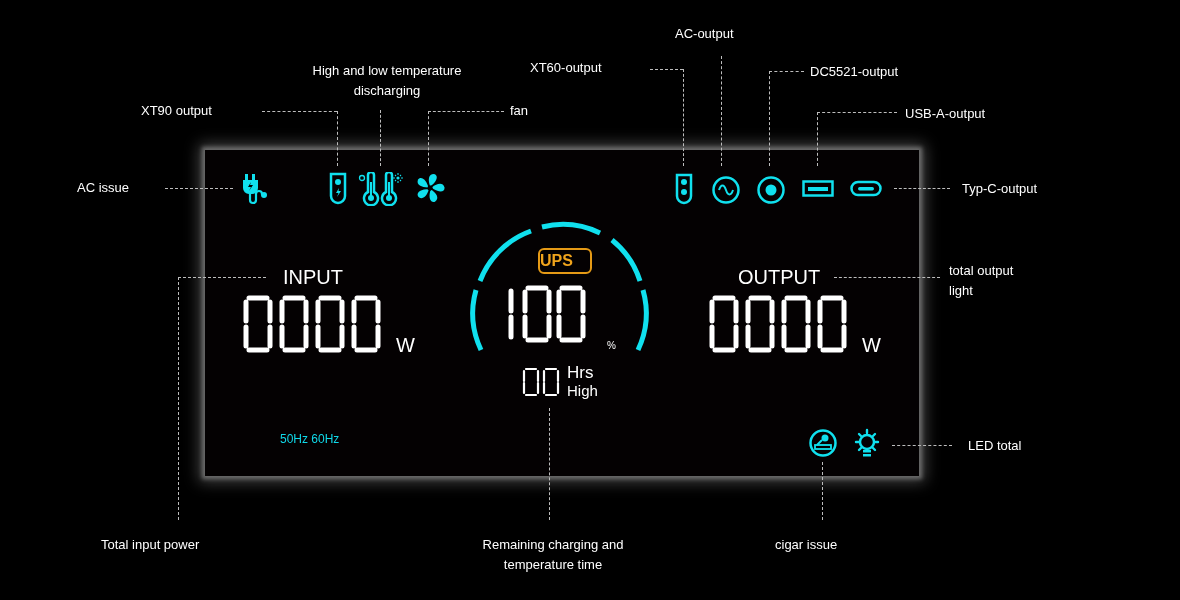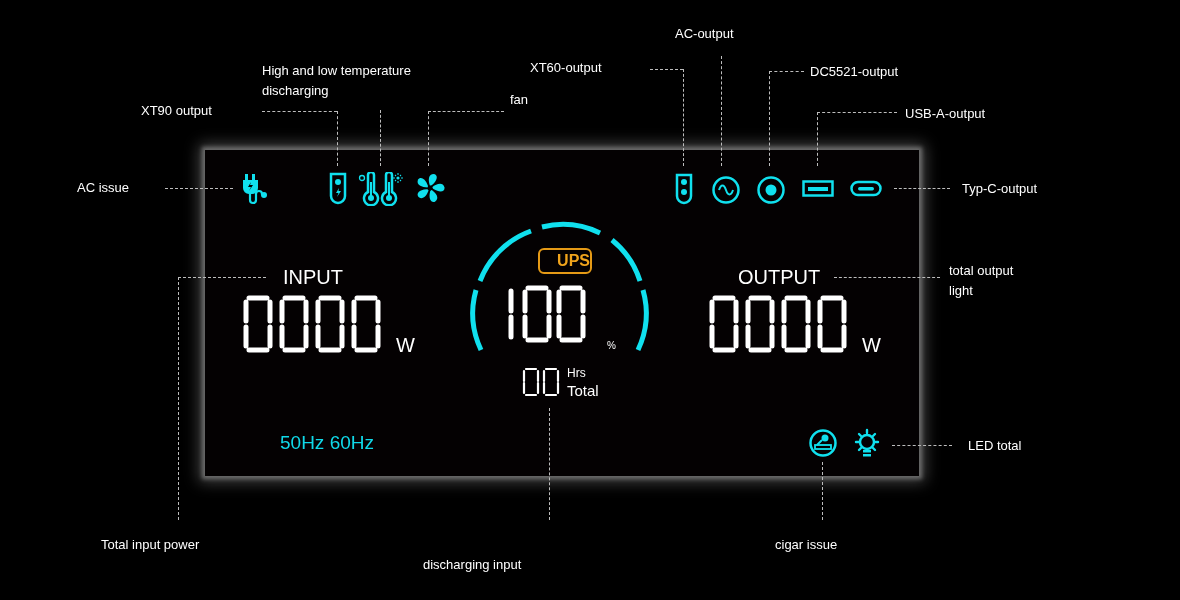--- a/index.html
+++ b/index.html
@@ -1,51 +1,51 @@
 <!DOCTYPE html>
 <html><head>
 <meta charset="utf-8">
 <style>
   html,body{margin:0;padding:0;background:#000;}
   body{width:1180px;height:600px;position:relative;overflow:hidden;font-family:"Liberation Sans",sans-serif;color:#fff;}
   .lbl{position:absolute;font-size:13px;color:#fff;white-space:nowrap;line-height:20px;}
-  .lbl.c{}
+  .lbl.c{text-align:center;}
   .panel{position:absolute;left:205px;top:150px;width:714px;height:326px;background:#040102;box-shadow:0 0 4px 3px #6a6a6a,0 0 14px 6px #444;}
   .dh{position:absolute;border-top:1.5px dashed #bdbdbd;height:0;}
   .dv{position:absolute;border-left:1.5px dashed #bdbdbd;width:0;}
   .ic{position:absolute;}
   .hdr{position:absolute;font-size:20px;font-weight:normal;color:#fff;}
   .unit{position:absolute;font-size:20px;color:#fff;}
-  .hz{position:absolute;font-size:19px;color:#10d8e8;}
-  .ups{position:absolute;left:538px;top:248px;width:50px;height:22px;border:2px solid #e59a16;border-radius:6px;color:#f0a41c;font-weight:bold;font-size:16px;text-align:right;line-height:22px;}
+  .hz{position:absolute;font-size:12px;color:#10d8e8;}
+  .ups{position:absolute;left:538px;top:248px;width:50px;height:22px;border:2px solid #e59a16;border-radius:6px;color:#f0a41c;font-weight:bold;font-size:16px;text-align:left;line-height:22px;}
 </style>
 </head>
 <body>
 
 <div class="lbl" style="left:77px;top:178px">AC issue</div>
 <div class="lbl" style="left:141px;top:101px">XT90 output</div>
 <div class="lbl c" style="left:262px;top:61px;width:250px">
   <span>High and low temperature</span><br>
   <span>discharging</span>
 </div>
-<div class="lbl" style="left:510px;top:90px">fan</div>
+<div class="lbl" style="left:510px;top:101px">fan</div>
 <div class="lbl" style="left:530px;top:58px">XT60-output</div>
 <div class="lbl" style="left:675px;top:24px">AC-output</div>
 <div class="lbl" style="left:810px;top:62px">DC5521-output</div>
 <div class="lbl" style="left:905px;top:104px">USB-A-output</div>
 <div class="lbl" style="left:962px;top:179px">Typ-C-output</div>
 <div class="lbl" style="left:949px;top:261px;line-height:20px">
   <span>total output</span><br>
   <span>light</span>
 </div>
 <div class="lbl" style="left:968px;top:436px">LED total</div>
 <div class="lbl" style="left:101px;top:535px">Total input power</div>
 <div class="lbl c" style="left:423px;top:535px;width:260px">
-  <br>
-  <span>discharging input</span>
+  <span>Remaining charging and</span><br>
+  <span>temperature time</span>
 </div>
 <div class="lbl" style="left:775px;top:535px">cigar issue</div>
 
 <div class="panel"></div>
 
 <div class="dh" style="left:165px;top:188px;width:68px"></div>
 <div class="dh" style="left:262px;top:111px;width:75px"></div>
 <div class="dv" style="left:337px;top:111px;height:55px"></div>
 <div class="dv" style="left:380px;top:110px;height:56px"></div>
 <div class="dh" style="left:428px;top:111px;width:76px"></div>
@@ -160,22 +160,22 @@
 </svg>
 
 <div class="unit" style="left:607px;top:340px;font-size:10px">%</div>
 <svg class="ic" style="left:522px;top:367px" width="40" height="30" viewBox="0 0 40 30">
   <g fill="none" stroke="#fff" stroke-width="2.2" stroke-linecap="round">
     <path d="M4 2h10M2 4v10M16 4v10M2 16v10M16 16v10M4 28h10"></path>
     <path d="M24 2h10M22 4v10M36 4v10M22 16v10M36 16v10M24 28h10"></path>
   </g>
 </svg>
 
-<div class="unit" style="left:567px;top:364px;font-size:12px;line-height:18px">Hrs</div>
-<div class="unit" style="left:567px;top:382px;font-size:15px;line-height:18px">Total</div>
+<div class="unit" style="left:567px;top:364px;font-size:17px;line-height:18px">Hrs</div>
+<div class="unit" style="left:567px;top:382px;font-size:15px;line-height:18px">High</div>
 
 <div class="hdr" style="left:738px;top:266px">OUTPUT</div>
 <svg class="ic" style="left:709px;top:295px" width="148" height="58" viewBox="0 0 148 58">
   <g fill="none" stroke="#fff" stroke-width="5" stroke-linecap="round">
     <g id="d1">
         <path d="M6 3h18M3 7v19M27 7v19M3 32v19M27 32v19M6 55h18"></path>
       </g>
     <use href="#d1" x="36"></use>
       <use href="#d1" x="72"></use>
       <use href="#d1" x="108"></use>

